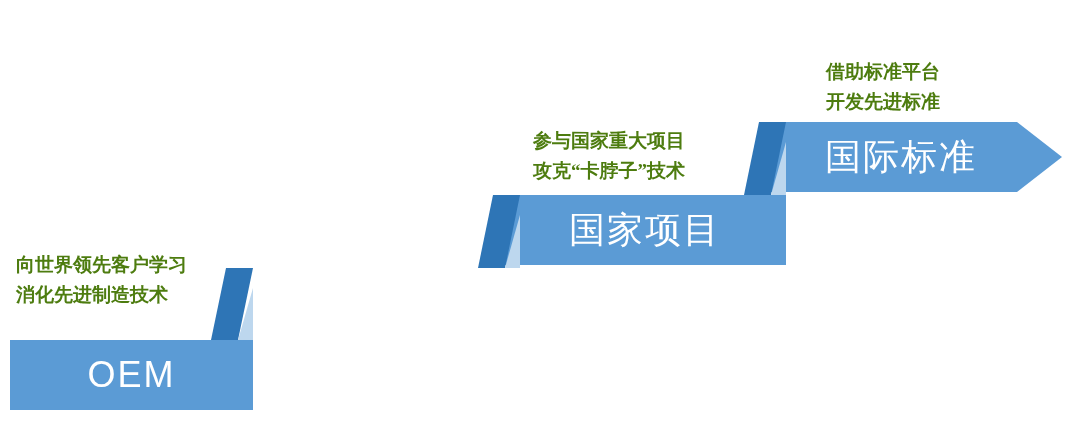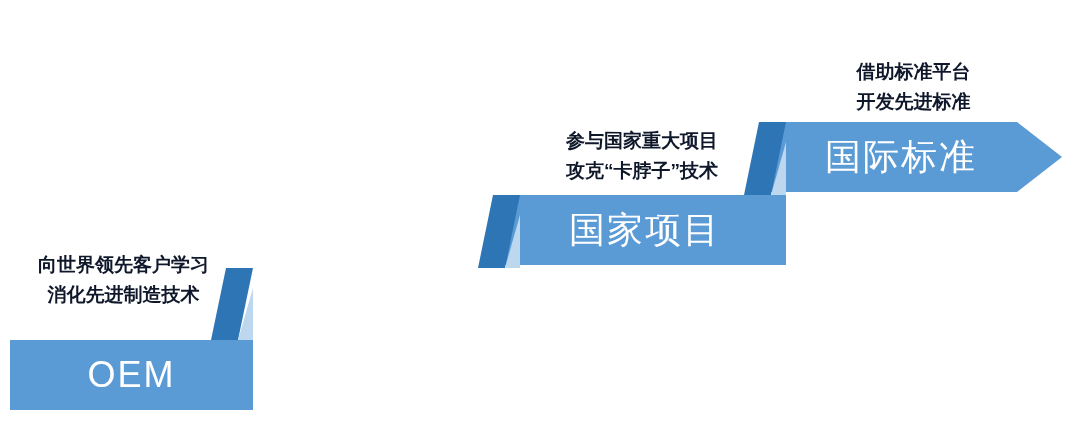--- a/index.html
+++ b/index.html
@@ -38,30 +38,30 @@
   .fold {
     position: absolute;
     z-index: 3;
   }
   .fold1 { left: 211px; top: 268px; width: 42px; height: 72px; }
   .fold2 { left: 478px; top: 195px; width: 42px; height: 73px; }
   .fold3 { left: 744px; top: 122px; width: 42px; height: 73px; }
   .fold svg { display: block; width: 100%; height: 100%; }
   .note {
     position: absolute;
-    color: #0f172a;
+    color: #4d7c0f;
     font-size: 19px;
     font-weight: 700;
-    text-align: center;
+    text-align: left;
     line-height: 30px;
     z-index: 4;
   }
   .note1 { left: 16px;   top: 250px; width: 215px; }
   .note2 { left: 258px; top: 192px; width: 205px; }
-  .note3 { left: 533px; top: 126px; width: 218px; }
+  .note3 { left: 533px; top: 126px; width: 218px; font-family: Liberation Serif, serif; }
   .note4 { left: 826px; top: 57px;  width: 175px; }
 </style>
 </head>
 <body>
 
 <div class="canvas">
 
   <div class="note note1">
     <div>向世界领先客户学习</div>
     <div>消化先进制造技术</div>

